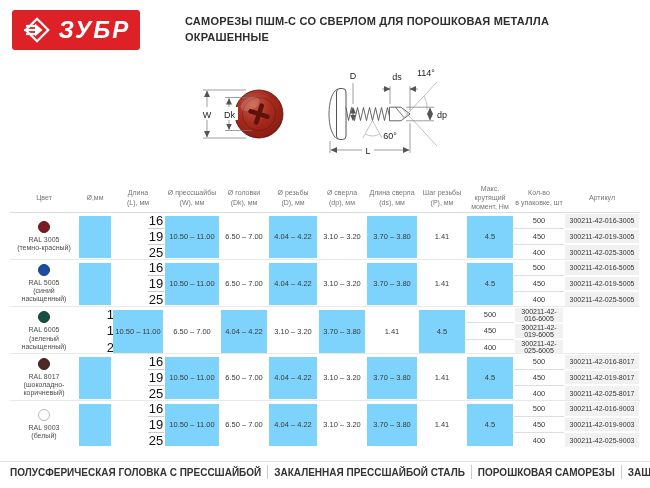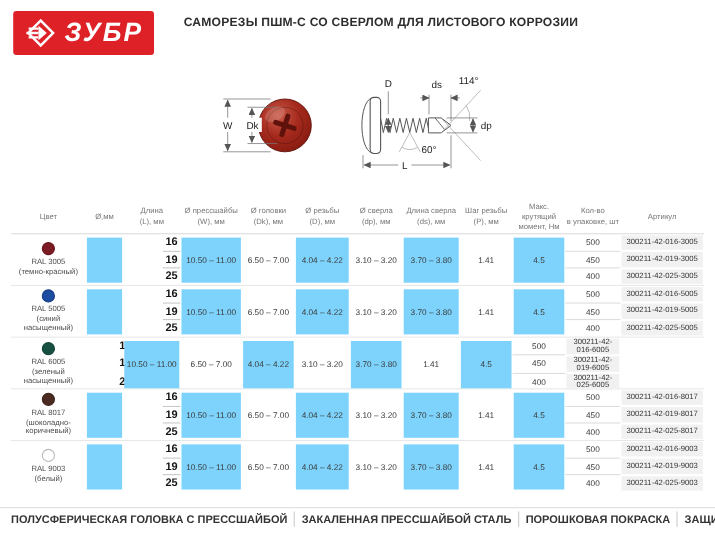--- a/index.html
+++ b/index.html
@@ -1,36 +1,36 @@
 <!DOCTYPE html>
 <html><head>
 <meta charset="utf-8">
 <style>
   html,body{margin:0;padding:0;background:#fff;}
   body{width:650px;height:488px;overflow:hidden;font-family:"Liberation Sans",sans-serif;position:relative;}
   
-  .hdr{display:flex;align-items:flex-start;padding:10px 10px 0 12px;height:52px;}
+  .hdr{display:flex;align-items:flex-start;padding:10px 10px 0 12px;height:52px;gap:18px;}
   .logo{width:128px;height:40px;border-radius:3px;display:flex;align-items:center;justify-content:center;gap:7px;flex:0 0 auto;}
   .logo-txt{color:#fff;font-weight:800;font-size:24px;letter-spacing:2px;font-style:italic;}
   .title-wrap{margin-left:27px;padding-top:4px;}
   .title{font-size:11px;font-weight:bold;color:#2d2d2d;line-height:1.45;letter-spacing:.2px;}
   
   .diagram{position:absolute;left:0;top:60px;width:650px;height:120px;}
   
   .tbl{position:absolute;left:10px;top:183px;width:630px;}
   .tg{display:grid;grid-template-columns:68px 34px 52px 56px 48px 50px 48px 52px 48px 48px 50px 76px;}
   .thead{height:29px;border-bottom:1px solid #dcdcdc;}
   .hcell{display:flex;flex-direction:column;align-items:center;justify-content:center;text-align:center;font-size:7px;color:#767676;line-height:1.3;}
   .grp{height:46px;}
   .grp + .grp{border-top:1px solid #e8e8e8;}
   .cell{display:flex;align-items:center;justify-content:center;text-align:center;font-size:7.5px;color:#3a3a3a;}
   .gcell{flex:1;align-self:stretch;margin:2.5px 1px;background:#7dd3fc;display:flex;align-items:center;justify-content:center;text-align:center;}
   .dia{font-weight:bold;font-size:9px;color:#1a1a1a;}
   .colstack{flex-direction:column;align-items:stretch;}
-  .lrow{flex:1;display:flex;align-items:center;justify-content:center;font-weight:bold;font-size:10px;color:#141414;margin-left:36px;}
+  .lrow{flex:1;display:flex;align-items:center;justify-content:center;font-weight:normal;font-size:13px;color:#141414;margin-left:36px;}
   .lrow:not(:last-child){border-bottom:1px solid #c9c9c9;}
   .qrow{flex:1;display:flex;align-items:center;justify-content:center;font-size:7.5px;color:#3a3a3a;}
   .qrow:not(:last-child){border-bottom:1px solid #dedede;}
   .skurow{flex:1;margin:1px 1px;background:#f1f1f1;display:flex;align-items:center;justify-content:center;font-size:7px;color:#333;letter-spacing:0;}
   .colorcell{flex-direction:column;line-height:1.2;padding:0 2px;}
   .dot{width:10px;height:10px;border-radius:50%;border:1px solid transparent;margin-bottom:3px;flex:0 0 auto;}
   .ral{font-size:7px;color:#4d4d4d;}
   .ralname{font-size:7px;color:#4d4d4d;line-height:1.15;}
   
   .footline{position:absolute;left:0;top:461px;width:650px;border-top:1px solid #dedede;}
@@ -47,21 +47,22 @@
     <svg width="30" height="30" viewBox="0 0 30 30">
       <rect x="7" y="7" width="16" height="16" transform="rotate(45 15 15)" fill="none" stroke="#ffffff" stroke-width="2.2"></rect>
       <path d="M4 11 L13 11" stroke="#fff" stroke-width="2.2"></path>
       <path d="M2 15 L13 15" stroke="#fff" stroke-width="2.2"></path>
       <path d="M4 19 L13 19" stroke="#fff" stroke-width="2.2"></path>
       <path d="M13 8.5 L20.5 15 L13 21.5 Z" fill="#ffffff"></path>
     </svg>
     <span class="logo-txt">ЗУБР</span>
   </div>
   <div class="title-wrap">
-    <div class="title">САМОРЕЗЫ ПШМ-С СО СВЕРЛОМ ДЛЯ ЛИСТОВОГО КОРРОЗИИ</div>
+    <div class="title">САМОРЕЗЫ ПШМ-С СО СВЕРЛОМ ДЛЯ ПОРОШКОВАЯ МЕТАЛЛА</div>
+    <div class="title">ОКРАШЕННЫЕ</div>
   </div>
 </div>
 
 <div class="diagram">
 <svg width="650" height="120" viewBox="0 0 650 120">
   <defs>
     <radialGradient id="gHead" cx="0.38" cy="0.32" r="0.85">
       <stop offset="0" stop-color="#c85a48"></stop>
       <stop offset="0.45" stop-color="#a52a1d"></stop>
       <stop offset="0.8" stop-color="#8c1d12"></stop>
@@ -434,16 +435,16 @@
   </div>
 
 </div>
 
 <div class="footline"></div>
 <div class="foot">
   <span class="fitem">ПОЛУСФЕРИЧЕСКАЯ ГОЛОВКА С ПРЕССШАЙБОЙ</span>
   <span class="fsep"></span>
   <span class="fitem">ЗАКАЛЕННАЯ ПРЕССШАЙБОЙ СТАЛЬ</span>
   <span class="fsep"></span>
-  <span class="fitem">ПОРОШКОВАЯ ПОКРАСКА</span>
+  <span class="fitem">ПОРОШКОВАЯ САМОРЕЗЫ</span>
   <span class="fsep"></span>
   <span class="fitem">ЗАЩИТА ОТ КОРРОЗИИ</span>
 </div>
 
 </body></html>

